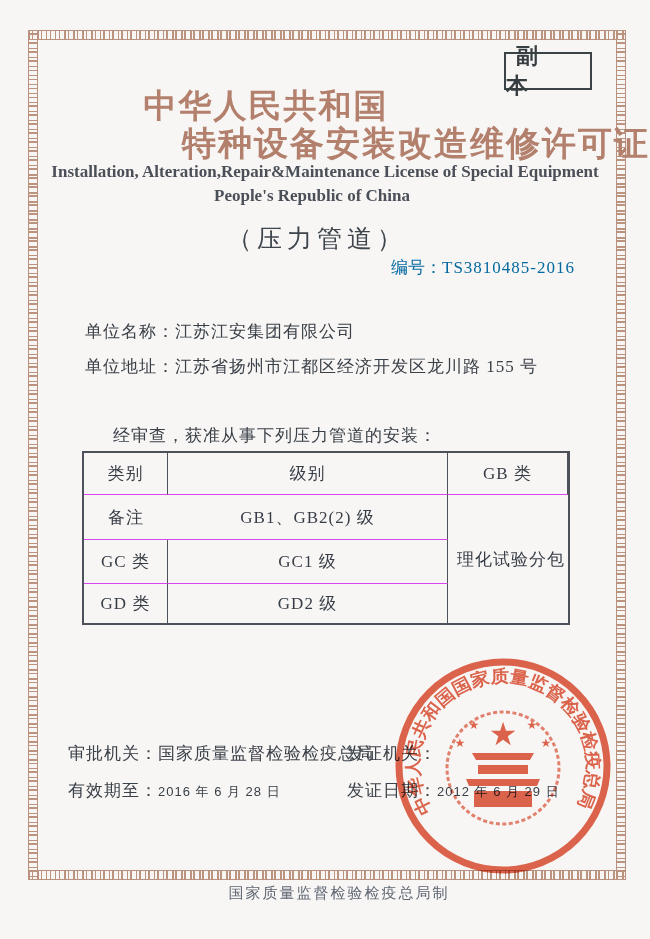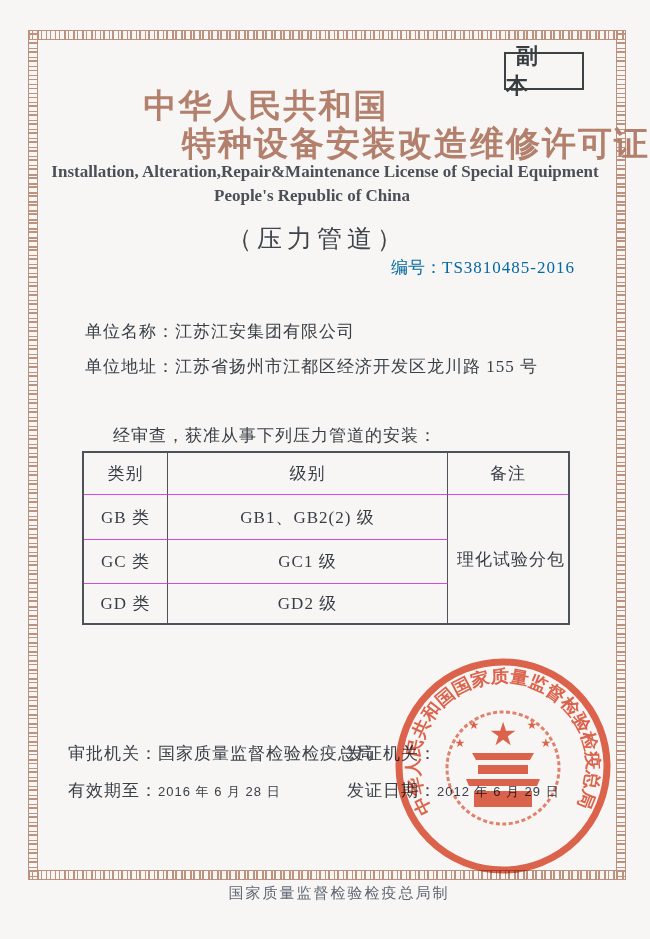--- a/index.html
+++ b/index.html
@@ -22,21 +22,21 @@
   .edge.top { top:0; } .edge.bottom { bottom:0; }
   .edge.v {
     top:0; bottom:0; width:10px;
     border-left:1px solid #b9917e; border-right:1px solid #b9917e;
     background:repeating-linear-gradient(180deg,#bb937f 0 1.5px,rgba(187,147,127,0) 1.5px 3.5px,#bb937f 3.5px 5px,rgba(187,147,127,0) 5px 9px);
   }
   .edge.left { left:0; } .edge.right { right:0; }
 
   
   .copy-badge {
-    position:absolute; left:504px; top:52px; width:80px; height:38px; z-index:2;
+    position:absolute; left:504px; top:52px; width:88px; height:38px; z-index:2;
     border:2px solid #3c4347; color:#373e42;
     font-size:22px; font-weight:bold;
     display:flex; align-items:center; justify-content:center;
     letter-spacing:10px; text-indent:10px;
   }
   .title-cn-1 {
     position:absolute; left:0; top:84px; width:520px; z-index:2;
     text-align:center; font-size:33px; font-weight:bold;
     color:#b2806c; letter-spacing:2px; text-indent:12px;
   }
@@ -135,23 +135,23 @@
 </div>
 <div class="field-row row-addr">
   <span>单位地址：</span><span>江苏省扬州市江都区经济开发区龙川路 155 号</span>
 </div>
 
 <div class="intro">经审查，获准从事下列压力管道的安装：</div>
 
 <div class="lic-table">
   <div class="cell br bb">类别</div>
   <div class="cell br bb">级别</div>
+  <div class="cell br bb">GB 类</div>
+
   <div class="cell bb">备注</div>
-
-  <div class="cell br bb">GB 类</div>
   <div class="cell br bb">GB1、GB2(2) 级</div>
   <div class="remark-cell">
     <span>理化试验分包</span>
   </div>
 
   <div class="cell br bb">GC 类</div>
   <div class="cell br bb">GC1 级</div>
 
   <div class="cell br">GD 类</div>
   <div class="cell br">GD2 级</div>

